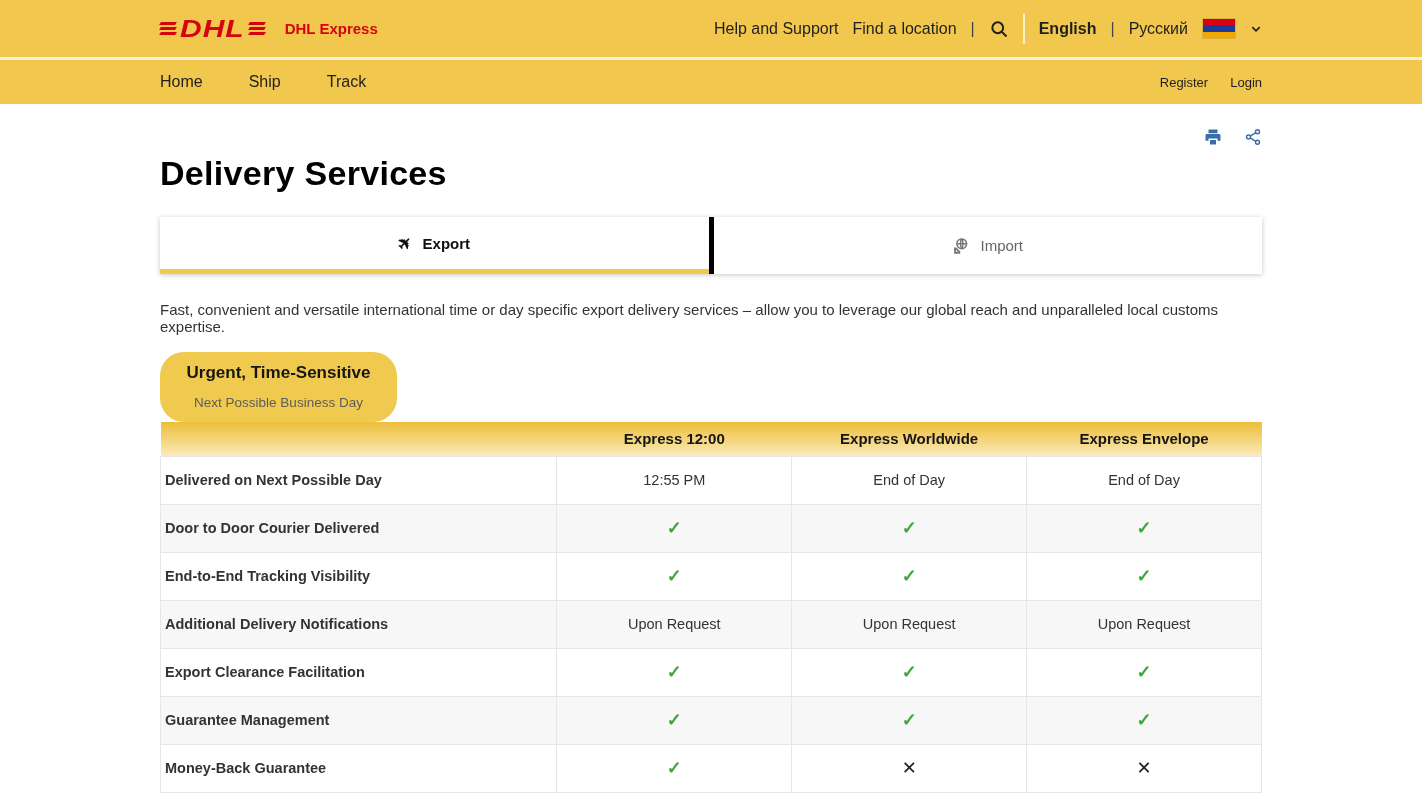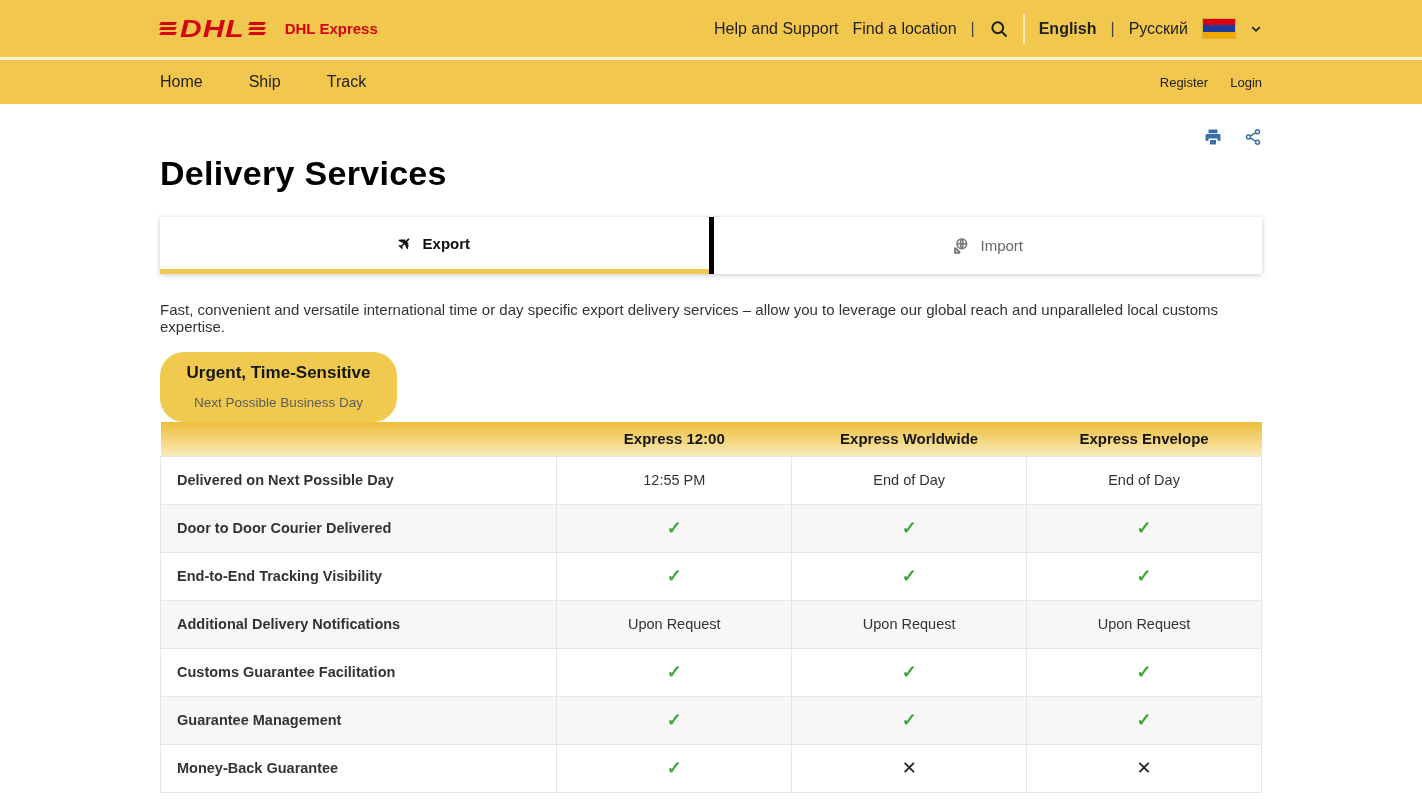--- a/index.html
+++ b/index.html
@@ -60,21 +60,21 @@
   .badge-sub { font-size:13.5px; color:#5d5d5d; margin-top:12px; }
 
   
   table.svc { width:100%; border-collapse:collapse; table-layout:fixed; }
   table.svc col.c0 { width:36%; }
   table.svc col.cv { width:21.333%; }
   thead th { height:34px; font-size:15px; font-weight:700; color:#161616;
     background:linear-gradient(180deg,#EDBE3A 0%, #F4D67E 55%, #FAEBBB 100%);
     text-align:center; vertical-align:middle; }
   tbody th, tbody td { height:48px; border:1px solid #E6E6E6; vertical-align:middle; }
-  tbody th { text-align:left; padding-left:16px; font-size:14.5px; font-weight:700; color:#333; }
+  tbody th { text-align:left; padding-left:4px; font-size:14.5px; font-weight:700; color:#333; }
   tbody td { text-align:center; font-size:14.5px; color:#333; }
   tbody tr:nth-child(even) { background:#F7F7F7; }
   .mark-check { color:#3FA63F; font-size:18px; font-weight:700; }
   .mark-cross { color:#222; font-size:18px; font-weight:500; }
 
   
   .more-link { margin-top:13px; display:flex; justify-content:center; align-items:center;
     gap:8px; font-size:15px; font-weight:500; color:#1C6FC1; cursor:pointer; }
   .more-link svg { width:14px; height:14px; }
 </style>
@@ -208,21 +208,21 @@
           <td><span class="mark-check">✓</span></td>
           <td><span class="mark-check">✓</span></td>
         </tr>
         <tr>
           <th>Additional Delivery Notifications</th>
           <td>Upon Request</td>
           <td>Upon Request</td>
           <td>Upon Request</td>
         </tr>
         <tr>
-          <th>Customs Guarantee Facilitation</th>
+          <th>Export Clearance Facilitation</th>
           <td><span class="mark-check">✓</span></td>
           <td><span class="mark-check">✓</span></td>
           <td><span class="mark-check">✓</span></td>
         </tr>
         <tr>
           <th>Guarantee Management</th>
           <td><span class="mark-check">✓</span></td>
           <td><span class="mark-check">✓</span></td>
           <td><span class="mark-check">✓</span></td>
         </tr>

